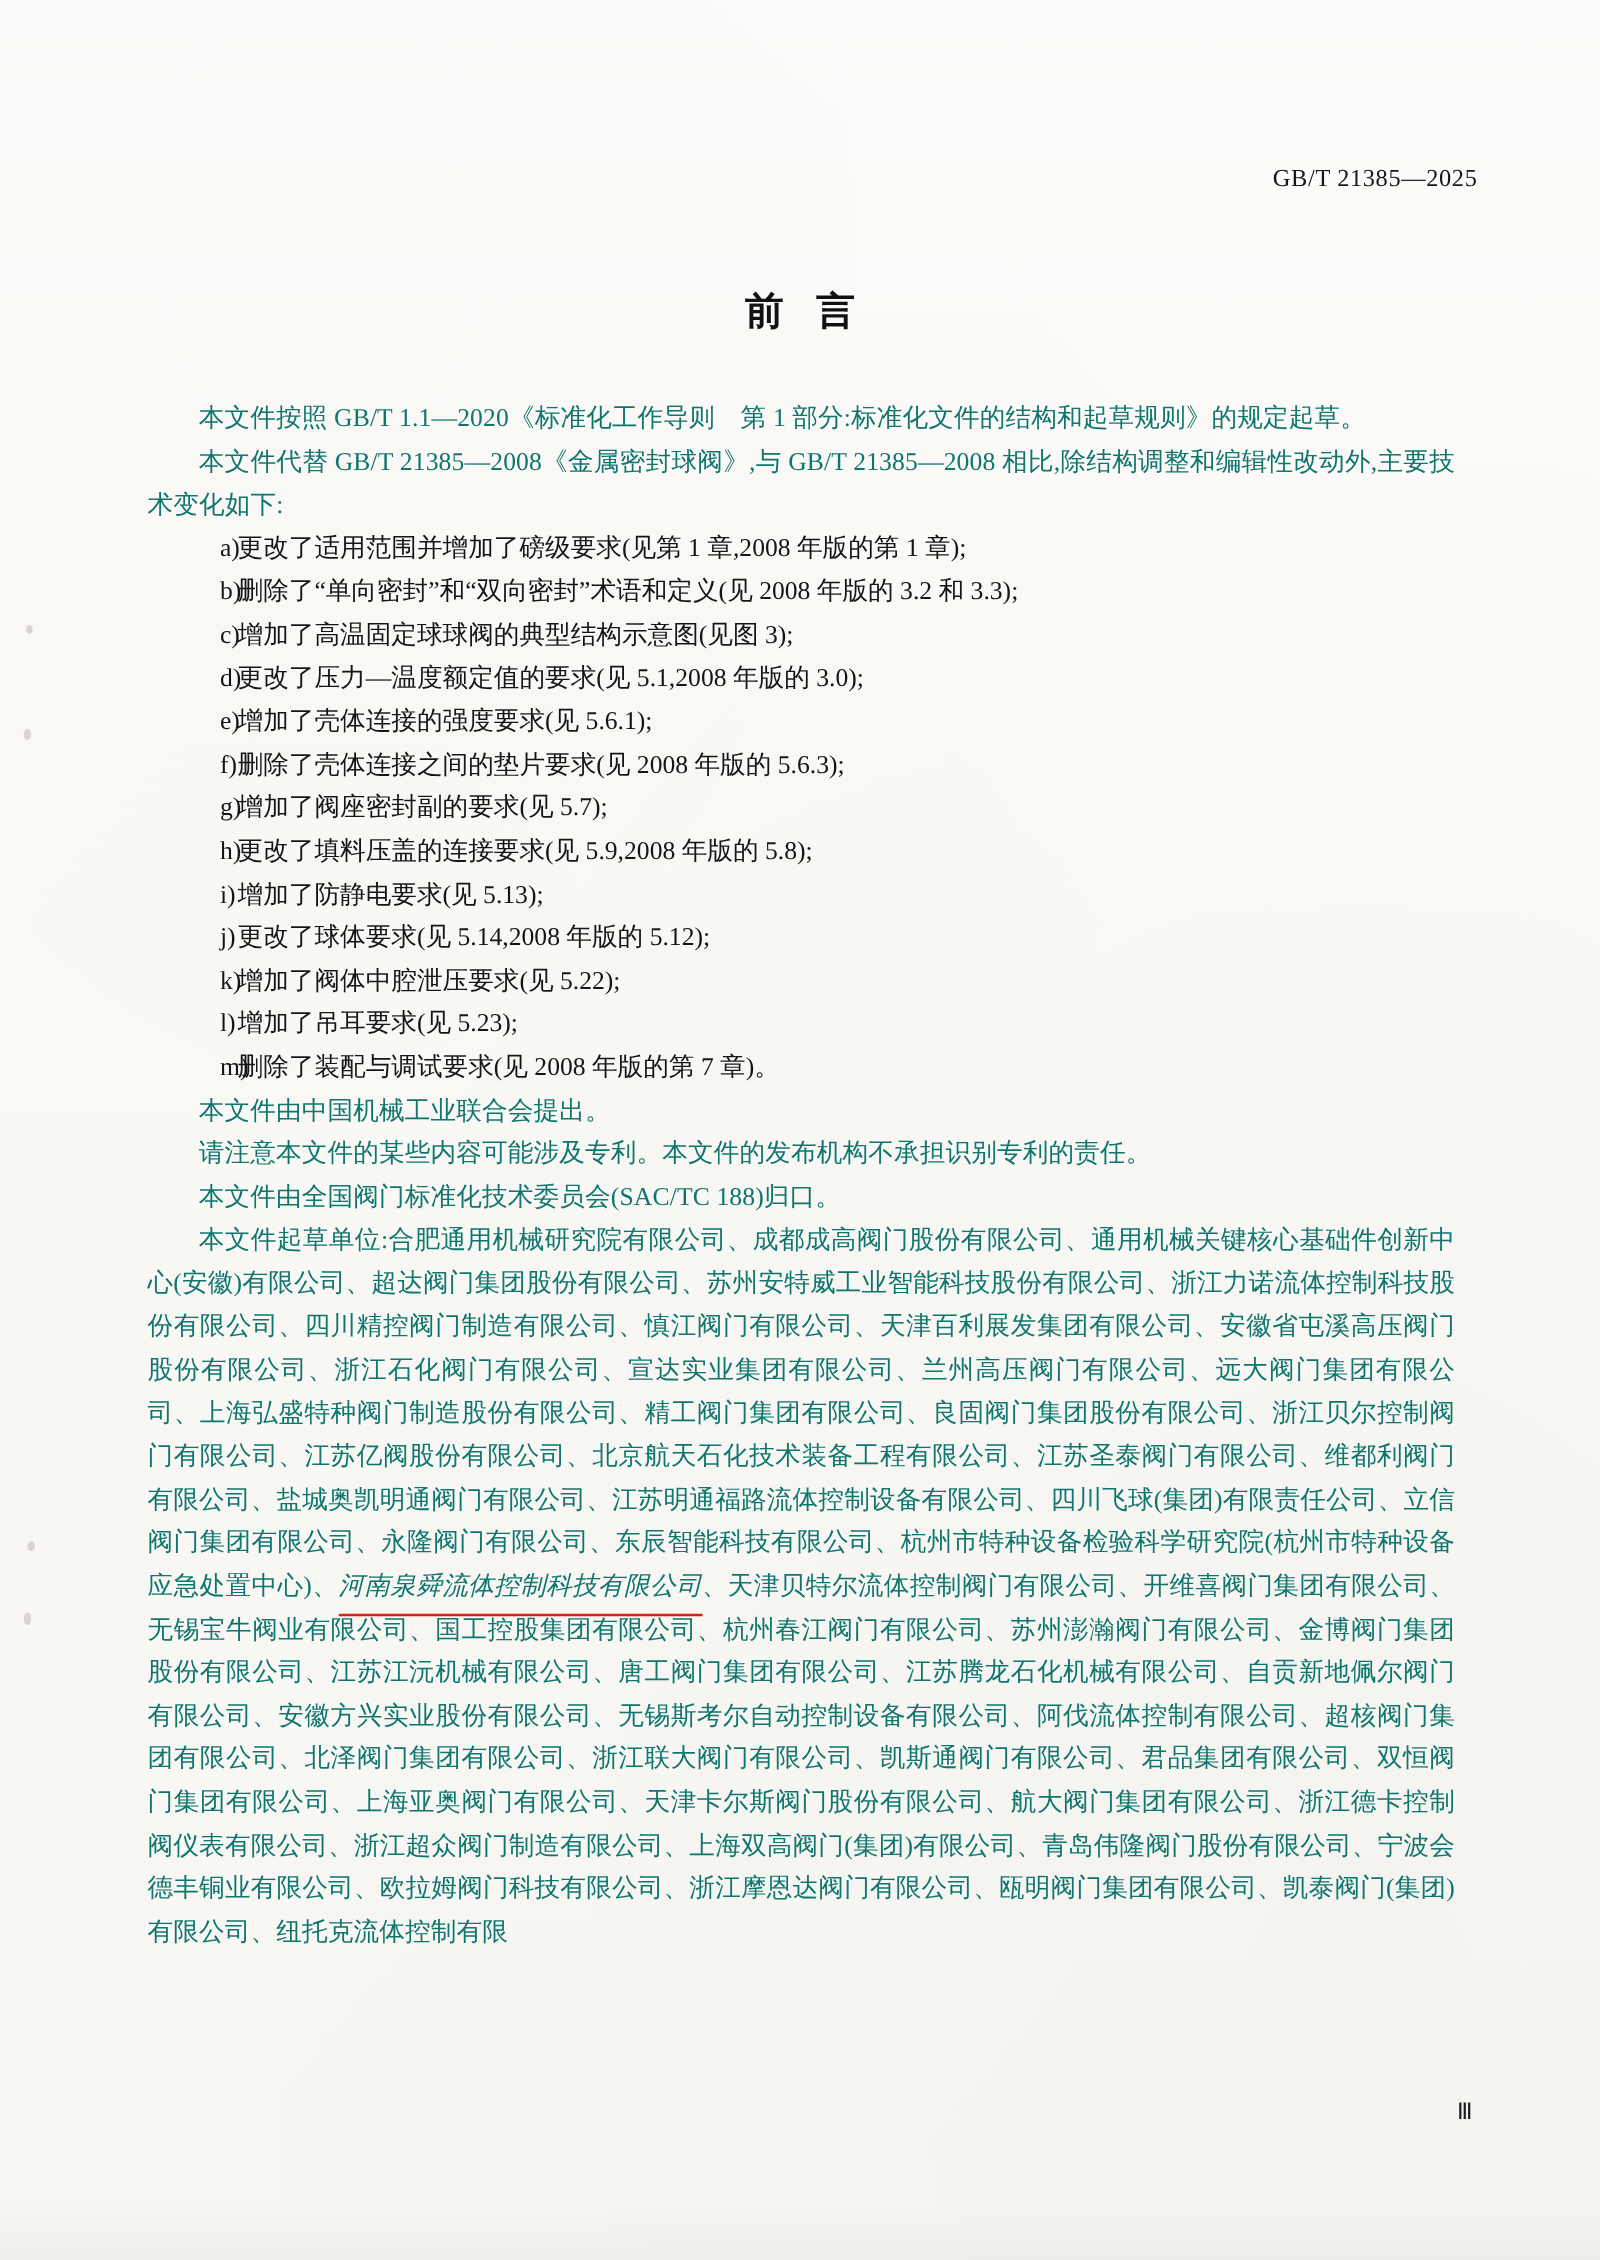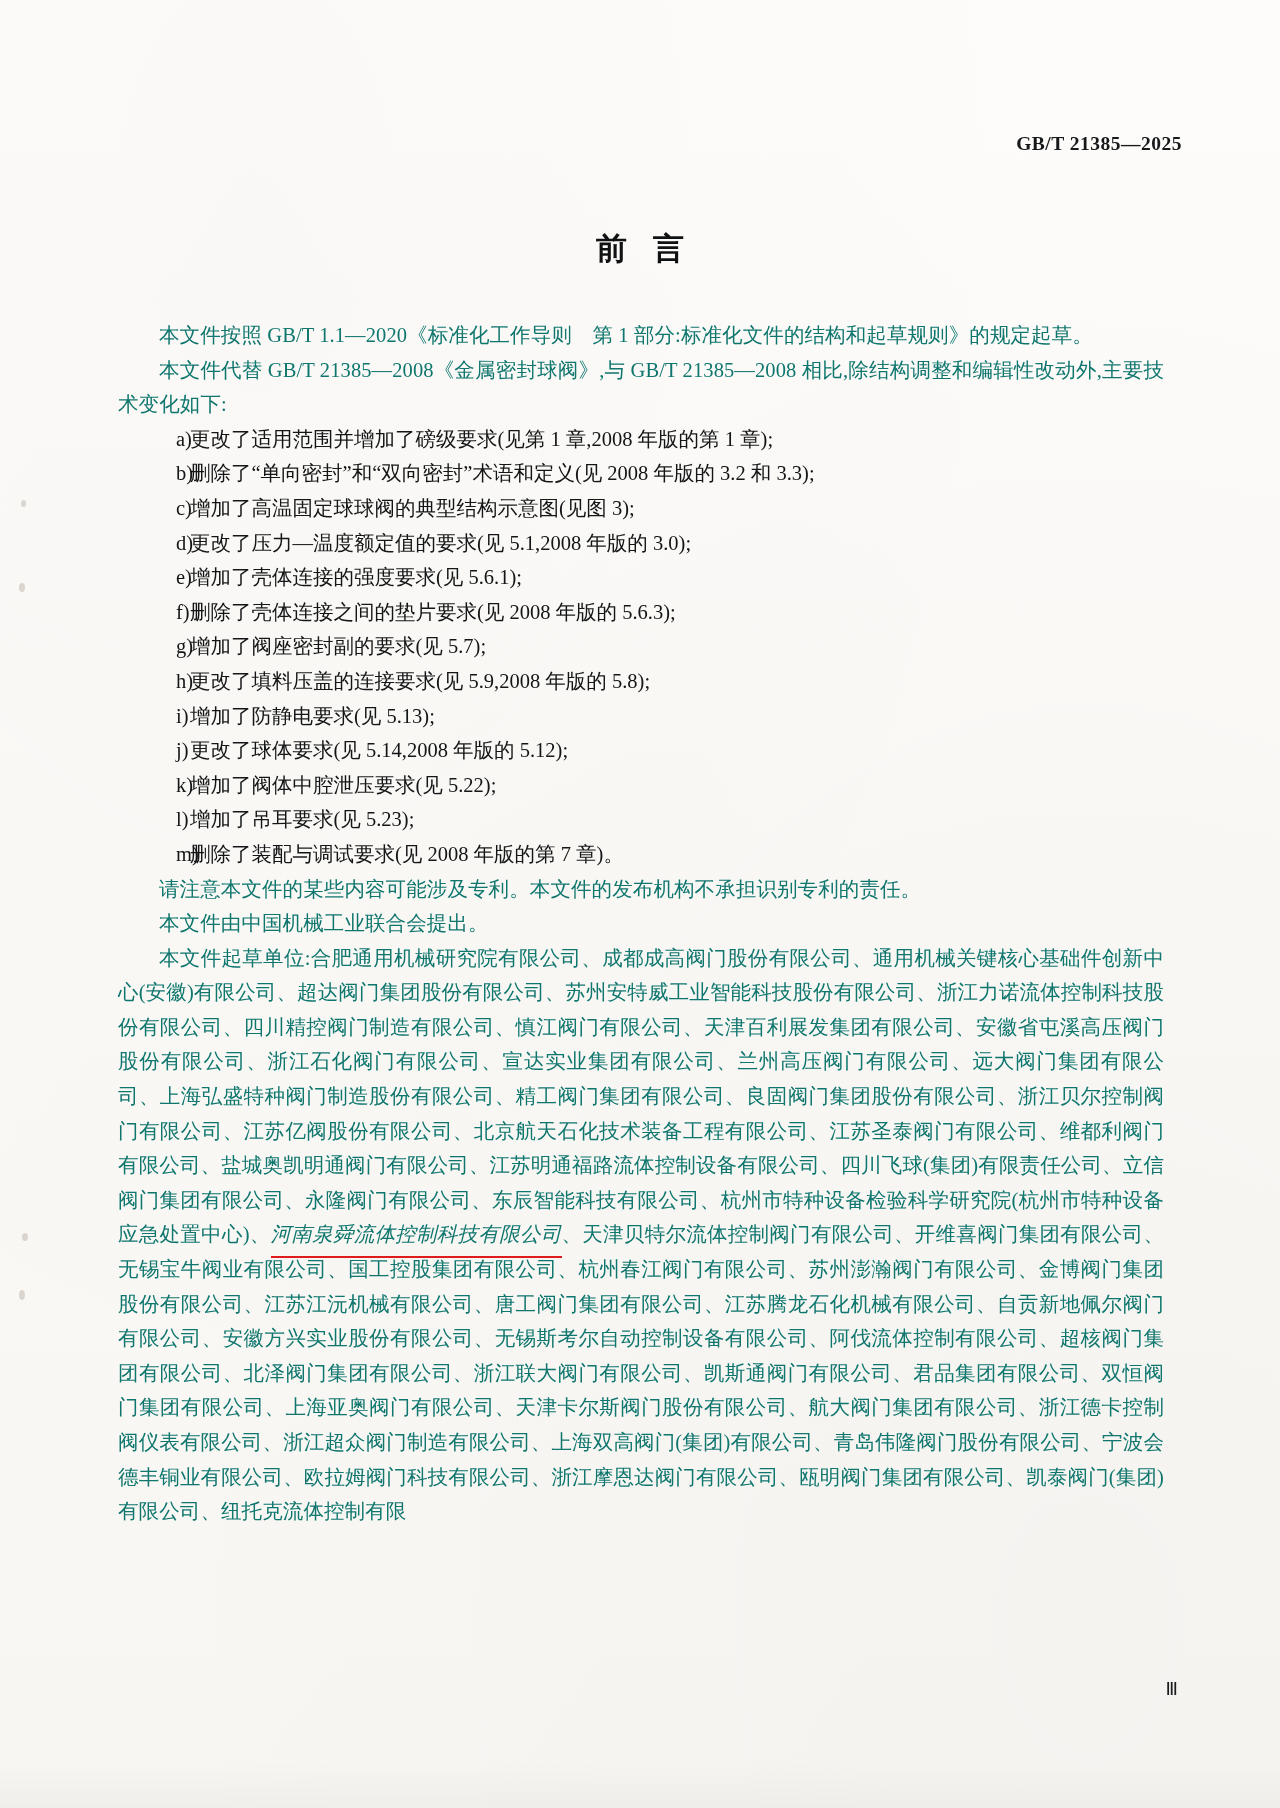--- a/index.html
+++ b/index.html
@@ -28,21 +28,20 @@
   }
   .header-code {
     position: absolute;
     top: 133px;
     right: 98px;
     font-size: 19.5px;
     letter-spacing: 0.5px;
     font-family: "Liberation Serif", serif;
     color: #16181a;
     white-space: nowrap;
-    font-weight: bold;
   }
   .doc-title {
     position: absolute;
     top: 228px;
     left: 0;
     width: 100%;
     text-align: center;
     font-size: 31px;
     font-weight: bold;
     letter-spacing: 26px;
@@ -193,22 +192,23 @@
       <li>
         <span class="marker">l)</span>
         <span class="txt">增加了吊耳要求(见 5.23);</span>
       </li>
       <li>
         <span class="marker">m)</span>
         <span class="txt">删除了装配与调试要求(见 2008 年版的第 7 章)。</span>
       </li>
     </ul>
 
+    <p class="para indent">本文件由中国机械工业联合会提出。</p>
     <p class="para indent">请注意本文件的某些内容可能涉及专利。本文件的发布机构不承担识别专利的责任。</p>
-    <p class="para indent">本文件由中国机械工业联合会提出。</p>
+    <p class="para indent">本文件由全国阀门标准化技术委员会(SAC/TC 188)归口。</p>
 
     <p class="para indent"><span>本文件起草单位:合肥通用机械研究院有限公司、成都成高阀门股份有限公司、通用机械关键核心基础件创新中心(安徽)有限公司、超达阀门集团股份有限公司、苏州安特威工业智能科技股份有限公司、浙江力诺流体控制科技股份有限公司、四川精控阀门制造有限公司、慎江阀门有限公司、天津百利展发集团有限公司、安徽省屯溪高压阀门股份有限公司、浙江石化阀门有限公司、宣达实业集团有限公司、兰州高压阀门有限公司、远大阀门集团有限公司、上海弘盛特种阀门制造股份有限公司、精工阀门集团有限公司、良固阀门集团股份有限公司、浙江贝尔控制阀门有限公司、江苏亿阀股份有限公司、北京航天石化技术装备工程有限公司、江苏圣泰阀门有限公司、维都利阀门有限公司、盐城奥凯明通阀门有限公司、江苏明通福路流体控制设备有限公司、四川飞球(集团)有限责任公司、立信阀门集团有限公司、永隆阀门有限公司、东辰智能科技有限公司、杭州市特种设备检验科学研究院(杭州市特种设备应急处置中心)、</span><span class="hl">河南泉舜流体控制科技有限公司</span><span>、天津贝特尔流体控制阀门有限公司、开维喜阀门集团有限公司、无锡宝牛阀业有限公司、国工控股集团有限公司、杭州春江阀门有限公司、苏州澎瀚阀门有限公司、金博阀门集团股份有限公司、江苏江沅机械有限公司、唐工阀门集团有限公司、江苏腾龙石化机械有限公司、自贡新地佩尔阀门有限公司、安徽方兴实业股份有限公司、无锡斯考尔自动控制设备有限公司、阿伐流体控制有限公司、超核阀门集团有限公司、北泽阀门集团有限公司、浙江联大阀门有限公司、凯斯通阀门有限公司、君品集团有限公司、双恒阀门集团有限公司、上海亚奥阀门有限公司、天津卡尔斯阀门股份有限公司、航大阀门集团有限公司、浙江德卡控制阀仪表有限公司、浙江超众阀门制造有限公司、上海双高阀门(集团)有限公司、青岛伟隆阀门股份有限公司、宁波会德丰铜业有限公司、欧拉姆阀门科技有限公司、浙江摩恩达阀门有限公司、瓯明阀门集团有限公司、凯泰阀门(集团)有限公司、纽托克流体控制有限</span></p>
 
   </div>
 
   <div class="page-num">Ⅲ</div>
   <div class="fade-bottom"></div>
 </div>
 
 </body></html>

